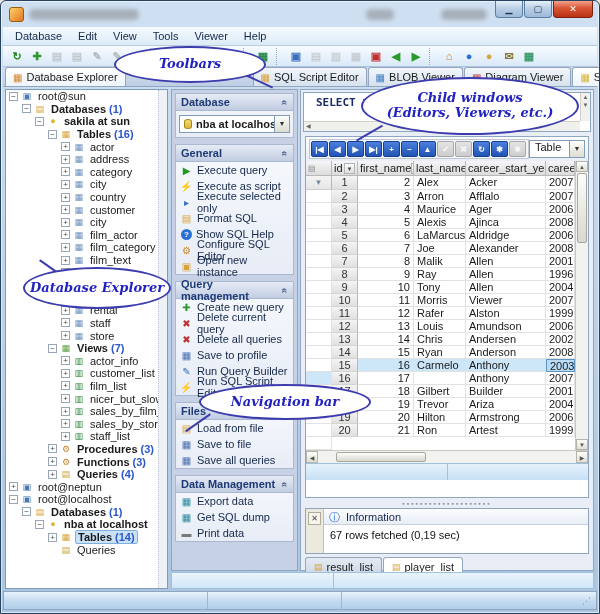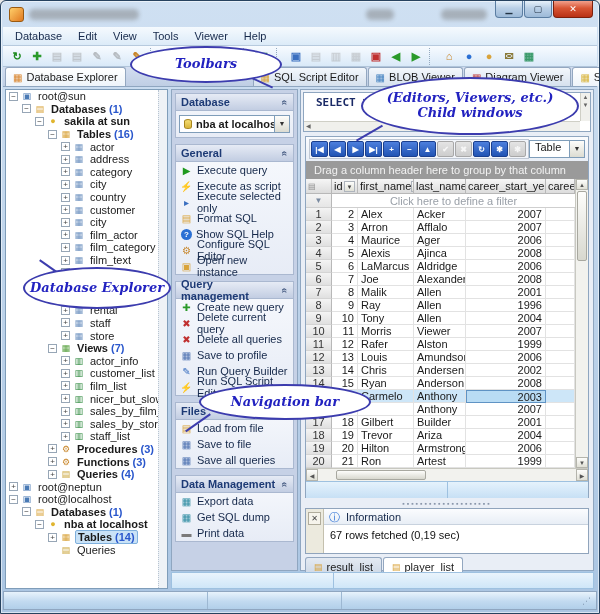--- a/index.html
+++ b/index.html
@@ -639,23 +639,20 @@
             <span class="nbtn dis">✖</span>
             <span class="nbtn">↻</span>
             <span class="nbtn">✱</span>
             <span class="nbtn dis">✱</span>
           </div>
         <div class="viewmode">
           <span class="val">Table</span>
           <span class="drop">▼</span>
         </div>
       </div>
-      <div class="groupband">
-        <span>Drag a column header here to group by that column</span>
-      </div>
       <div class="gridwrap">
         <div class="grid" id="grid">
             <div class="hc">
               <span style="color:#8a8a8a;font-size:8px;">▤</span>
             </div>
             <div class="hc">
               <span>id</span>
               <span class="ar">▼</span>
             </div>
             <div class="hc">
@@ -665,21 +662,20 @@
             <div class="hc">
               <span>last_name</span>
             </div>
             <div class="hc">
               <span>career_start_year</span>
             </div>
             <div class="hc">
               <span>career</span>
             </div>
             <div class="funnel">▼</div>
-            <div class="filtercell">Click here to define a filter</div>
             <div class="rn">1</div>
             <div class="cell num">2</div>
             <div class="cell ">Alex</div>
             <div class="cell ">Acker</div>
             <div class="cell num">2007</div>
             <div class="cell "></div>
             <div class="rn">2</div>
             <div class="cell num">3</div>
             <div class="cell ">Arron</div>
             <div class="cell ">Afflalo</div>
@@ -846,28 +842,28 @@
   </div>
 
   <div class="statusbar">
     <div class="sseg" style="flex:2;"></div>
     <div class="sseg" style="flex:1.3;"></div>
     <div class="sseg" style="flex:2.5;border-right:none;"></div>
     <div class="grip">⋰</div>
   </div>
 
   <div class="tail" style="left:246px;top:66px;transform:rotate(25deg);"></div>
-  <div class="callout" style="left:129px;top:45px;width:152px;height:37px;">
+  <div class="callout" style="left:113px;top:45px;width:152px;height:37px;">
     <span>Toolbars</span>
   </div>
 
   <div class="tail" style="left:350px;top:118px;transform:rotate(-30deg);"></div>
   <div class="callout" style="left:360px;top:76px;width:218px;height:58px;">
+    <span>Child windows</span>
     <span>(Editors, Viewers, etc.)</span>
-    <span>Child windows</span>
   </div>
 
   <div class="tail" style="left:40px;top:254px;transform:rotate(35deg);"></div>
   <div class="callout" style="left:22px;top:266px;width:148px;height:42px;">
     <span>Database Explorer</span>
   </div>
 
   <div class="tail" style="left:178px;top:408px;transform:rotate(-35deg);"></div>
   <div class="callout" style="left:198px;top:383px;width:172px;height:36px;">
     <span>Navigation bar</span>

